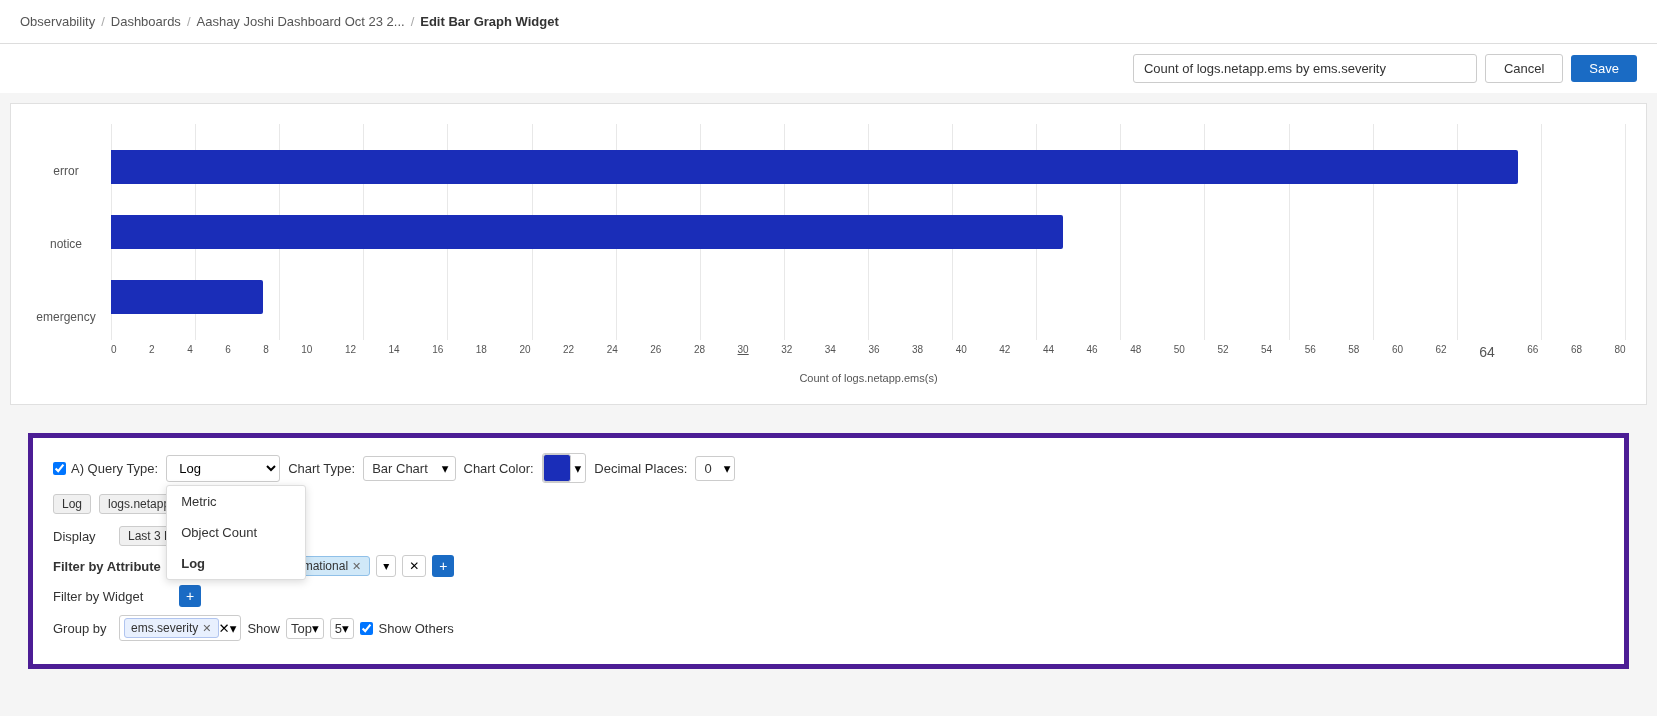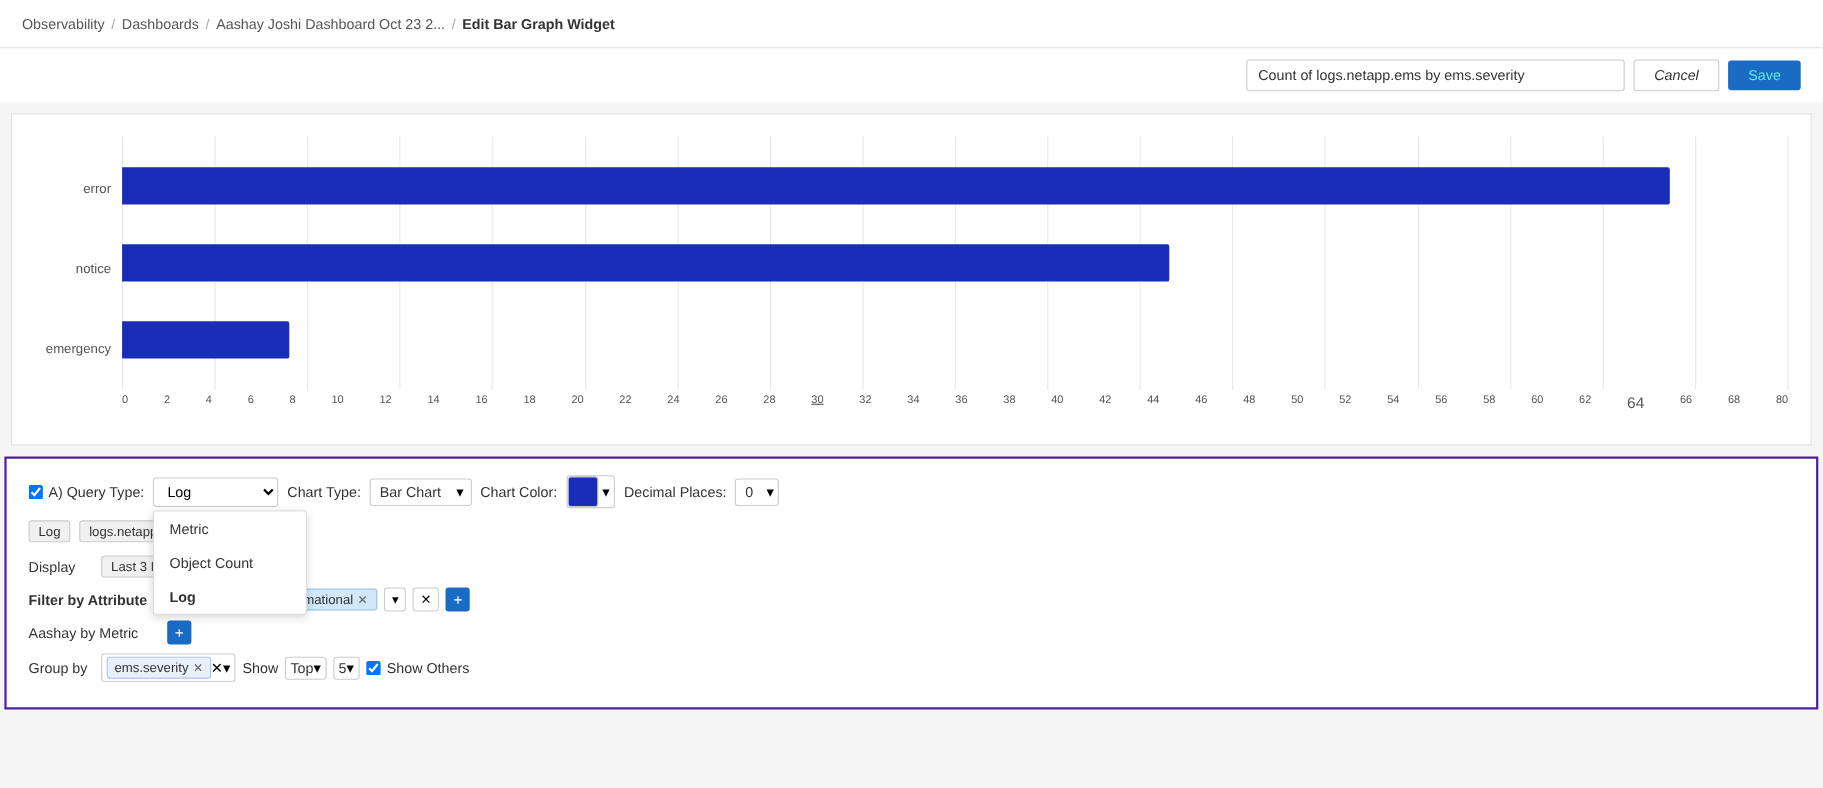--- a/index.html
+++ b/index.html
@@ -6,37 +6,37 @@
     body { font-family: Arial, sans-serif; font-size: 13px; background: #f5f5f5; color: #333; }
 
     .breadcrumb { display: flex; align-items: center; padding: 14px 20px; background: #fff; border-bottom: 1px solid #ddd; font-size: 13px; }
     .breadcrumb span { color: #555; }
     .breadcrumb .sep { margin: 0 6px; color: #aaa; }
     .breadcrumb .current { color: #333; font-weight: bold; }
 
     .top-bar { display: flex; align-items: center; justify-content: flex-end; padding: 10px 20px; background: #fff; }
     .widget-name-input { width: 344px; border: 1px solid #ccc; padding: 6px 10px; border-radius: 3px; font-size: 13px; color: #333; }
     .btn { padding: 6px 18px; border-radius: 3px; border: none; cursor: pointer; font-size: 13px; margin-left: 8px; }
-    .btn-cancel { background: #fff; border: 1px solid #ccc; color: #333; font-style: italic; }
-    .btn-save { background: #1a6bc4; color: #5eead4; }
+    .btn-cancel { background: #fff; border: 1px solid #ccc; color: #333; }
+    .btn-save { background: #1a6bc4; color: #ffffff; }
 
     .chart-container { background: #fff; margin: 10px; padding: 20px; border: 1px solid #e0e0e0; }
     .chart-area { position: relative; height: 260px; }
     .chart-inner { display: flex; width: 100%; height: 100%; }
-    .y-labels { display: flex; flex-direction: column; justify-content: space-around; align-items: flex-end; width: 80px; padding-right: 10px; padding-top: 10px; padding-bottom: 30px; }
+    .y-labels { display: flex; flex-direction: column; justify-content: space-around; align-items: center; width: 80px; padding-right: 10px; padding-top: 10px; padding-bottom: 30px; }
     .y-label { font-size: 12px; color: #555; }
     .bars-section { flex: 1; display: flex; flex-direction: column; position: relative; }
     .bars-and-grid { flex: 1; position: relative; padding-bottom: 30px; }
     .grid-lines { position: absolute; top: 0; left: 0; right: 0; bottom: 30px; display: flex; justify-content: space-between; }
     .grid-line { width: 1px; background: #e8e8e8; height: 100%; }
     .bar-rows { position: absolute; top: 0; left: 0; right: 0; bottom: 30px; display: flex; flex-direction: column; justify-content: space-around; padding: 10px 0; }
     .bar-row { display: flex; align-items: center; height: 50px; }
     .bar { background: #1a2db8; height: 34px; border-radius: 0 2px 2px 0; }
 
-    .query-section { background: #fff; margin: 4px; padding: 15px 20px; border: 2px solid #4c1d95; }
+    .query-section { background: #fff; margin: 28px; padding: 15px 20px; border: 5px solid #4c1d95; }
     .query-row { display: flex; align-items: center; flex-wrap: wrap; gap: 8px; margin-bottom: 10px; }
     .query-row label { font-size: 13px; color: #333; }
     .checkbox-label { display: flex; align-items: center; gap: 5px; }
     .query-type-select, .chart-type-select, .decimal-select { border: 1px solid #ccc; border-radius: 3px; padding: 4px 8px; font-size: 13px; background: #fff; cursor: pointer; }
     .chart-color-btn { width: 28px; height: 28px; background: #1a2db8; border: 1px solid #ccc; border-radius: 3px; cursor: pointer; }
     .row-label { font-size: 13px; color: #333; min-width: 60px; }
     .pill { display: inline-block; background: #f0f0f0; border: 1px solid #ccc; border-radius: 3px; padding: 2px 8px; font-size: 12px; }
     .add-btn { display: inline-flex; align-items: center; justify-content: center; width: 22px; height: 22px; background: #1a6bc4; color: #fff; border-radius: 3px; cursor: pointer; font-size: 14px; border: none; }
     .filter-row { display: flex; align-items: center; gap: 6px; margin-bottom: 8px; }
     .filter-tag { display: inline-flex; align-items: center; background: #e8f0fe; border: 1px solid #b0c4ef; border-radius: 3px; padding: 2px 8px; font-size: 12px; }
@@ -149,20 +149,21 @@
             <span style="font-size:10px;color:#555;">58</span>
             <span style="font-size:10px;color:#555;">60</span>
             <span style="font-size:10px;color:#555;">62</span>
             <span style="font-size:14px;color:#555;">64</span>
             <span style="font-size:10px;color:#555;">66</span>
             <span style="font-size:10px;color:#555;">68</span>
             <span style="font-size:10px;color:#555;">80</span>
           </div>
         </div>
 
+        <div style="text-align:center;font-size:11px;color:#555;margin-top:2px;">Count of logs.netapp.ems(s)</div>
       </div>
     </div>
   </div>
 </div>
 
 <div class="query-section">
 
   <div class="query-row">
     <label class="checkbox-label">
       <input type="checkbox" checked="" style="">
@@ -218,21 +219,21 @@
     <span class="filter-tag" style="background:#d0e8f8;border-color:#90c0e8;">
       <span>informational</span>
       <span class="x-icon">✕</span>
     </span>
     <button class="dropdown-btn">▾</button>
     <button class="clear-btn">✕</button>
     <button class="add-btn">+</button>
   </div>
 
   <div class="filter-row">
-    <span class="row-label" style="min-width:120px;">Aashay by Metric</span>
+    <span class="row-label" style="min-width:120px;">Filter by Widget</span>
     <button class="add-btn">+</button>
   </div>
 
   <div class="filter-row">
     <span class="row-label">Group by</span>
     <div style="display:inline-flex;align-items:center;border:1px solid #ccc;border-radius:3px;padding:2px 4px;background:#fff;min-width:120px;">
       <span class="group-tag">
         <span>ems.severity</span>
         <span class="x-icon">✕</span>
       </span>

